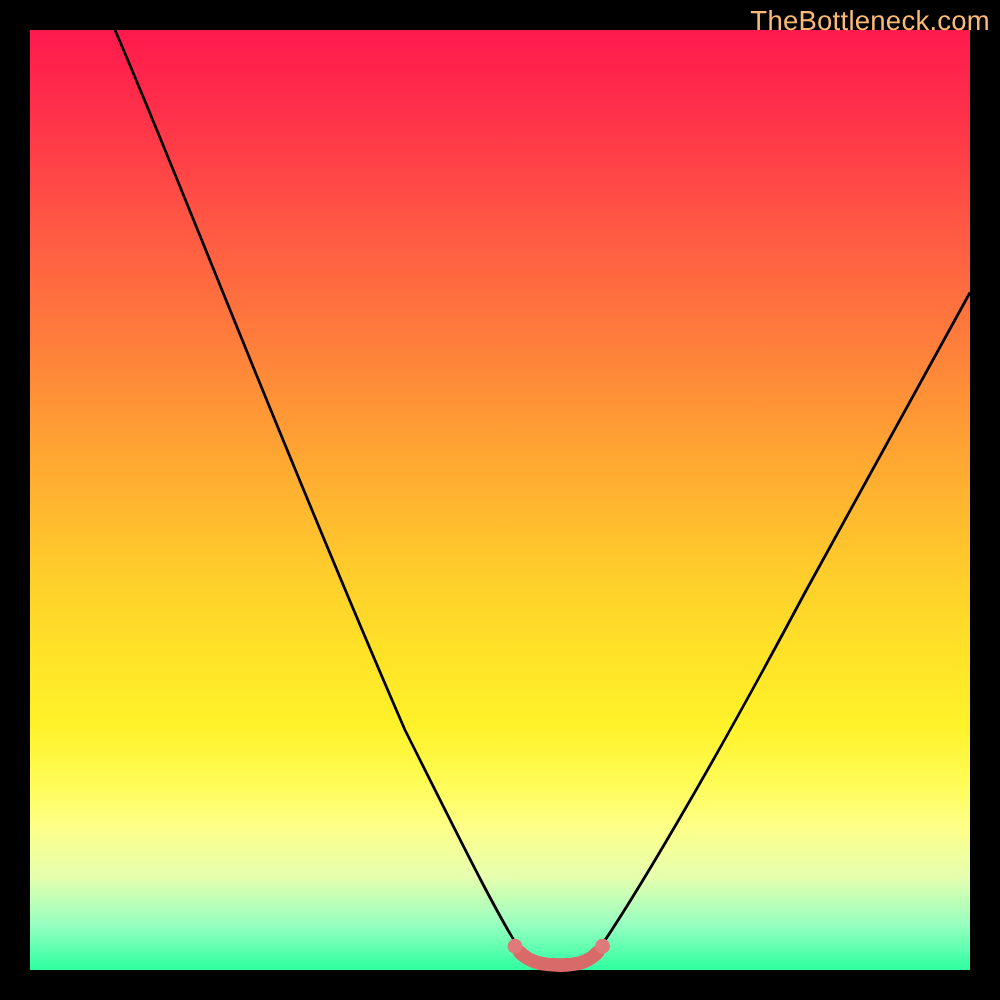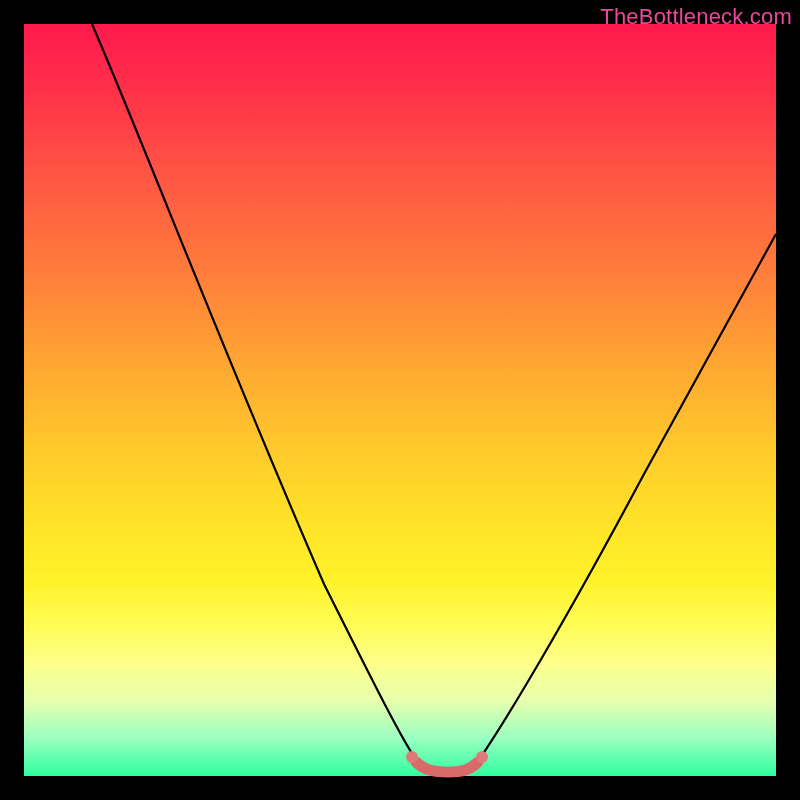--- a/index.html
+++ b/index.html
@@ -36,21 +36,21 @@
       #fdff8a 85%,
       #e7ffae 90%,
       #9affc0 95%,
       #2effa0 100%
     );
   }
   .watermark {
     position: absolute;
     top: 4px;
     right: 8px;
-    color: #ec4899;
+    color: #fdba74;
     font-size: 22px;
     font-weight: 500;
     letter-spacing: 0.2px;
     user-select: none;
   }
   svg.curves {
     position: absolute;
     left: 0;
     top: 0;
     width: 752px;

